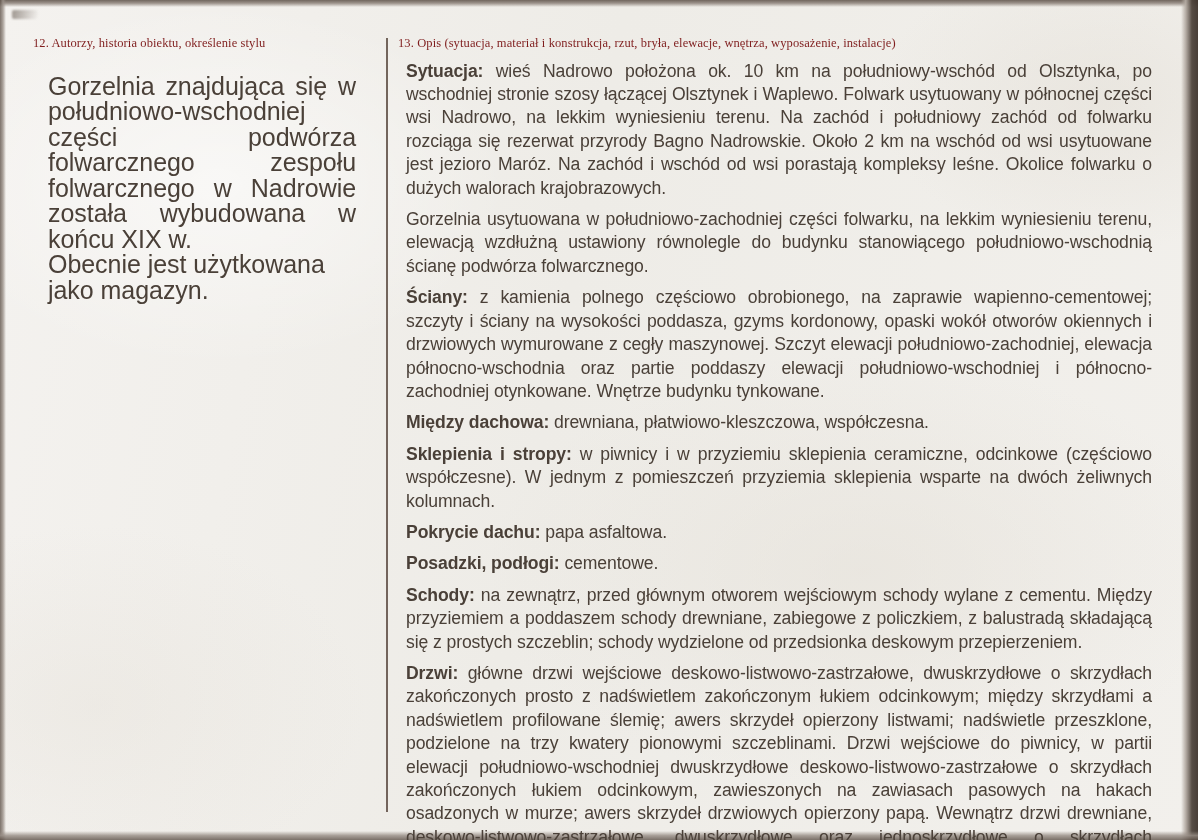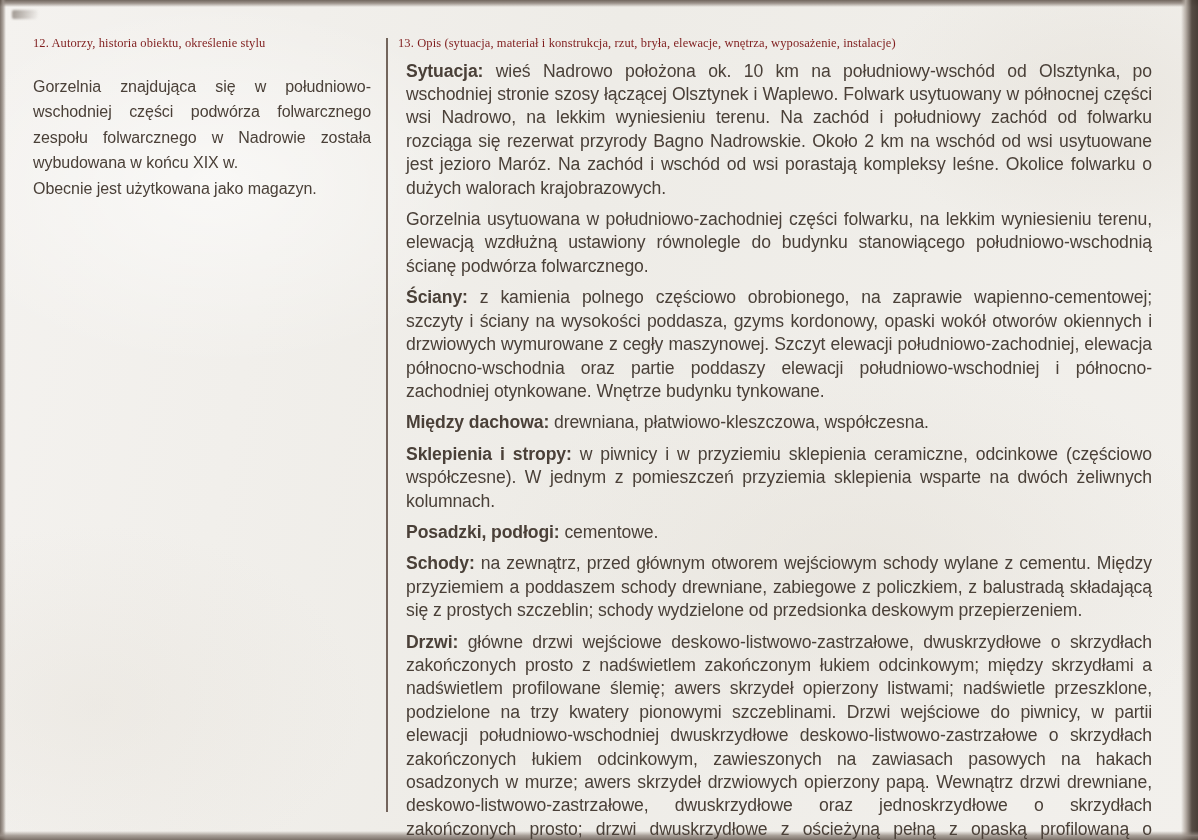--- a/index.html
+++ b/index.html
@@ -99,26 +99,26 @@
     letter-spacing: .1px;
     margin: 0 0 22px 0;
     white-space: nowrap;
   }
 
   .col-right .field-caption {
     margin-bottom: 0;
   }
 
   .body-left {
-    font-size: 16px;
+    font-size: 25px;
     line-height: 25.5px;
     text-align: justify;
     text-justify: inter-word;
     letter-spacing: -0.05px;
-    margin: 0;
+    margin: 15px;
     padding-right: 2px;
   }
   .body-left .nojust { text-align: left; }
 
   .body-right {
     font-size: 17.6px;
     line-height: 23.4px;
     text-align: justify;
     text-justify: inter-word;
     letter-spacing: -0.1px;
@@ -176,20 +176,23 @@
       </p>
 
       <p>
         <span class="lbl">Między dachowa:</span><span> drewniana, płatwiowo-kleszczowa, współczesna.</span>
       </p>
 
       <p>
         <span class="lbl">Sklepienia i stropy:</span><span> w piwnicy i w przyziemiu sklepienia ceramiczne, odcinkowe (częściowo współczesne). W jednym z pomieszczeń przyziemia sklepienia wsparte na dwóch żeliwnych kolumnach.</span>
       </p>
 
+      <p>
+        <span class="lbl">Pokrycie dachu:</span><span> papa asfaltowa.</span>
+      </p>
 
       <p>
         <span class="lbl">Posadzki, podłogi:</span><span> cementowe.</span>
       </p>
 
       <p>
         <span class="lbl">Schody:</span><span> na zewnątrz, przed głównym otworem wejściowym schody wylane z cementu. Między przyziemiem a poddaszem schody drewniane, zabiegowe z policzkiem, z balustradą składającą się z prostych szczeblin; schody wydzielone od przedsionka deskowym przepierzeniem.</span>
       </p>
 
       <p>

